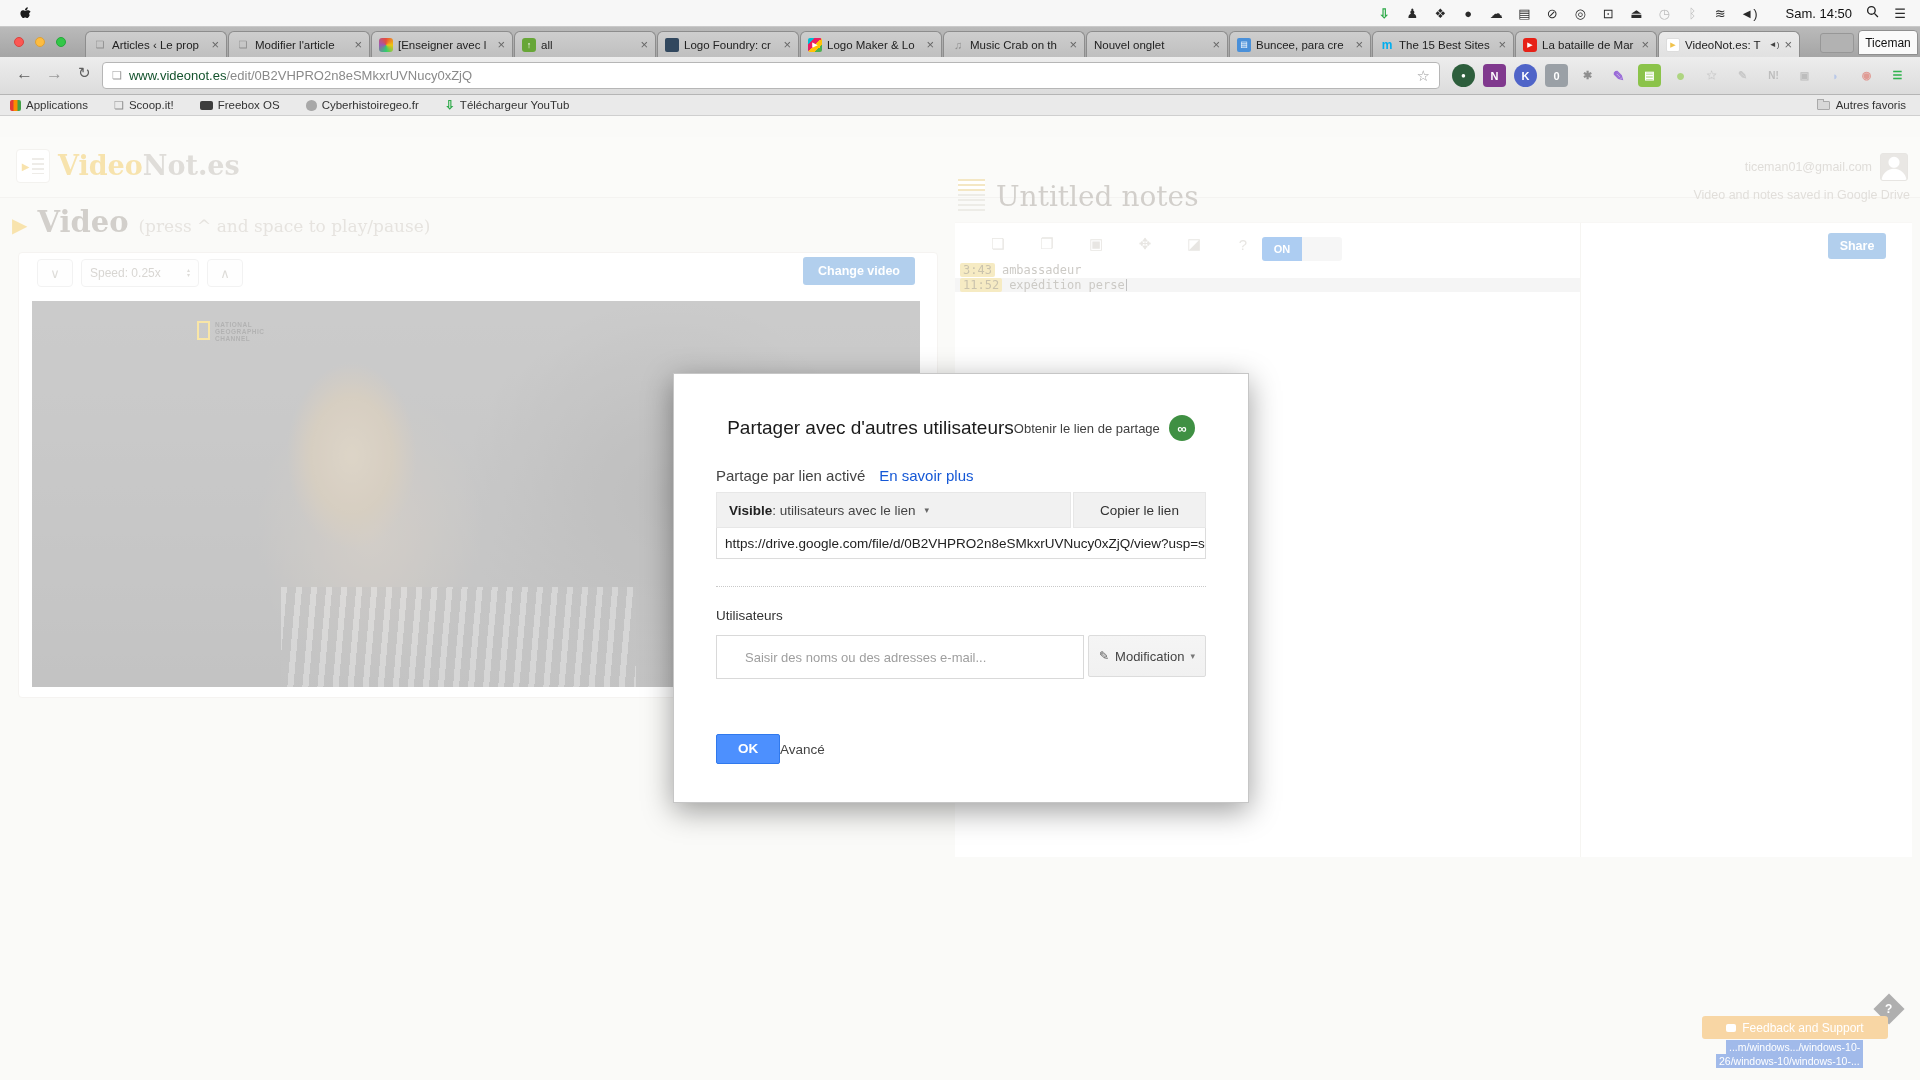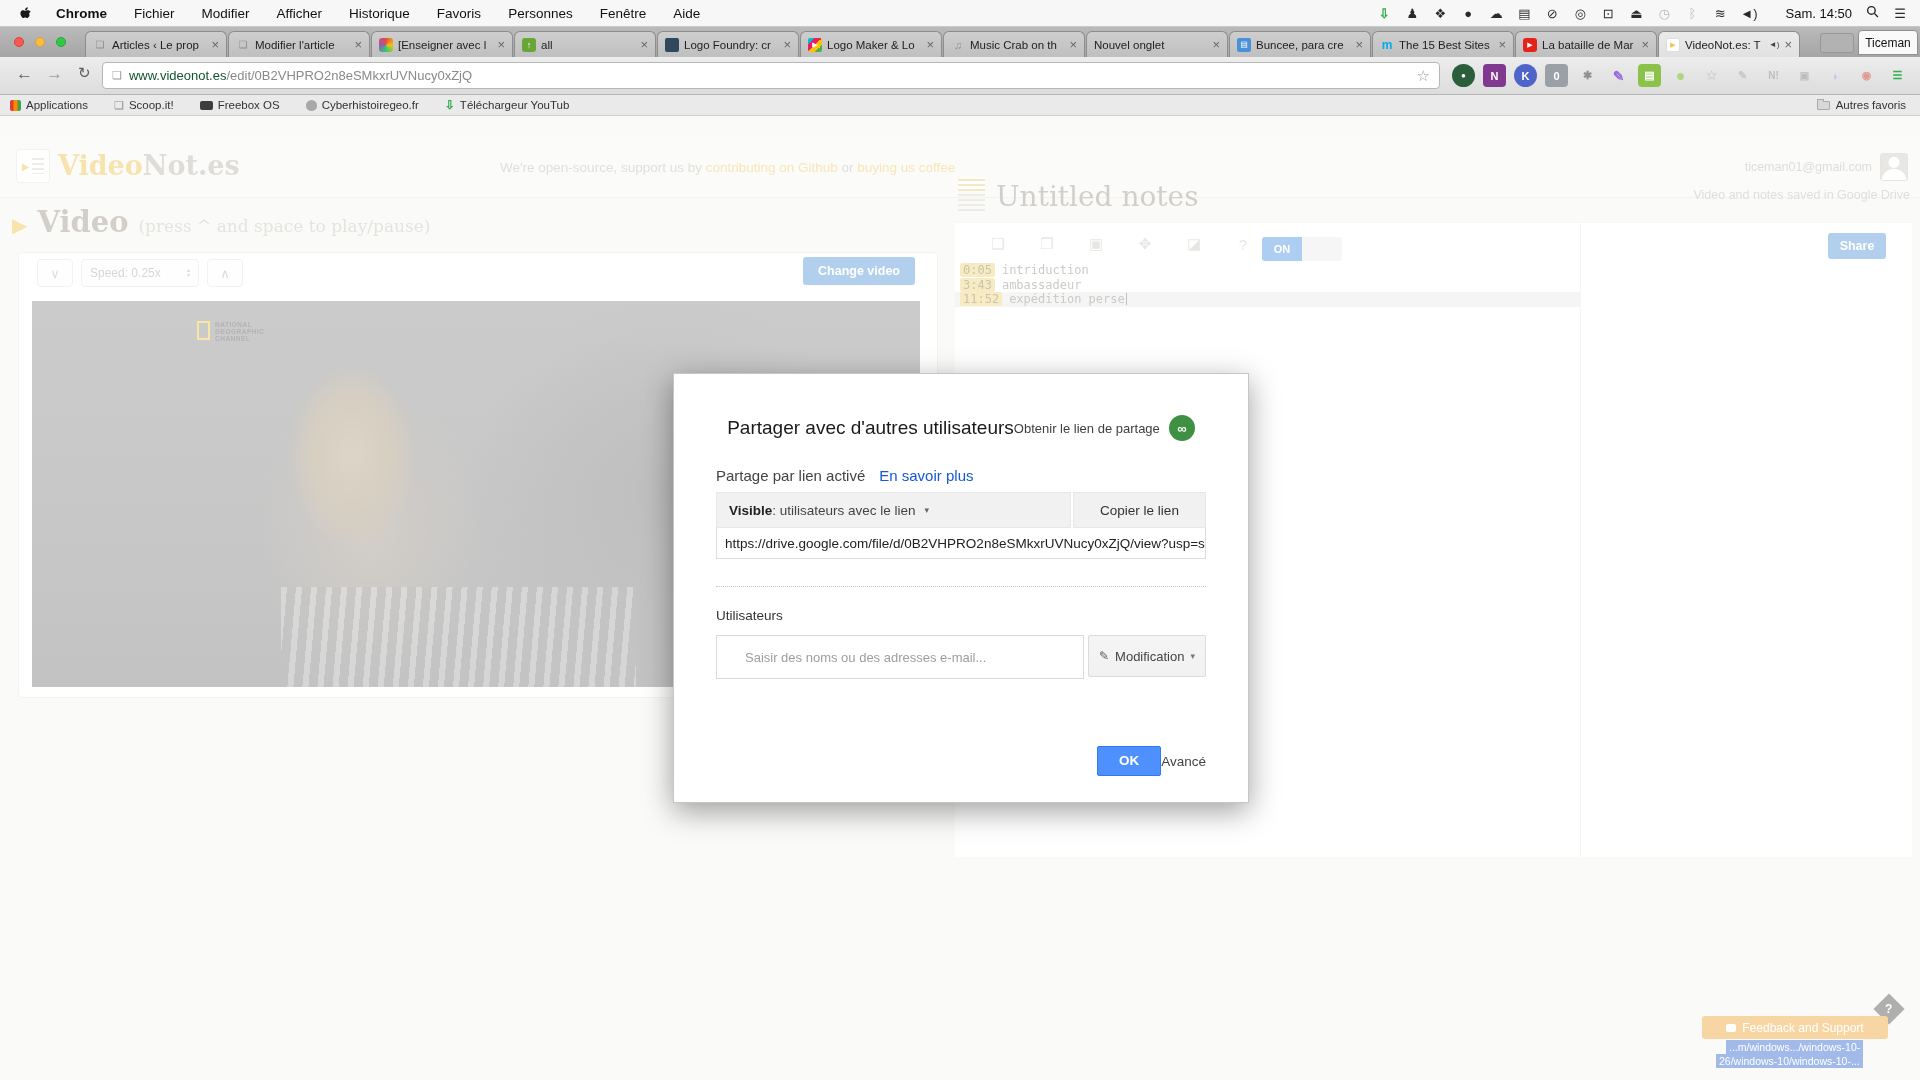--- a/index.html
+++ b/index.html
@@ -189,46 +189,34 @@
   .dotted{margin:27px 42px 0;border-top:1px dotted #c9c9c9}
   .userslabel{margin:21px 42px 0;font-size:13.5px;color:#333}
   .inviterow{display:flex;gap:4px;margin:12px 42px 0}
   .inviteinput{width:368px;height:44px;border:1px solid #d9d9d9;padding:0 28px;font-size:13px;
                font-family:"Liberation Sans",sans-serif;color:#222;outline:none}
   .inviteinput::placeholder{color:#9e9e9e}
   .permbtn{width:118px;height:42px;background:linear-gradient(#f5f5f5,#f1f1f1);border:1px solid #dcdcdc;border-radius:2px;
            display:flex;align-items:center;justify-content:center;gap:6px;font-size:13px;color:#444}
   .pencil{color:#555;font-size:12px}
   .permcaret{font-size:9px;color:#777}
-  .m-footer{position:absolute;left:42px;right:42px;bottom:26px;display:flex;justify-content:flex-end;align-items:center}
+  .m-footer{position:absolute;left:42px;right:42px;bottom:38px;display:flex;justify-content:flex-start;align-items:center}
   .okbtn{width:64px;height:30px;background:#4d90fe;border:1px solid #3079ed;border-radius:2px;color:#fff;
          font-weight:bold;font-size:13.5px;text-align:center;line-height:28px}
   .advlink{font-size:13.5px;color:#444}
 </style>
 </head>
 <body>
 
 <div class="menubar">
   <span class="apple">
     <svg width="14" height="16" viewBox="0 0 160 190">
         <path fill="#1a1a1a" d="M128 100c0-30 24-41 25-42-13-19-34-22-41-22-18-2-34 10-43 10S46 36 31 36C11 36-8 52-8 83c0 19 7 39 16 52 8 11 17 24 29 24 12-1 16-8 31-8s18 8 31 8 21-12 29-24c9-13 13-26 13-27-1 0-13-5-13-8zM97 22c8-10 13-23 12-36-11 1-25 8-33 17-7 8-14 21-12 34 13 1 25-6 33-15z" transform="translate(8,36) scale(0.75)"></path>
       </svg>
   </span>
-  <div class="menus">
-
-  <span class="menu" data-bold="true">Chrome</span>
-      <span class="menu">Fichier</span>
-      <span class="menu">Modifier</span>
-      <span class="menu">Afficher</span>
-      <span class="menu">Historique</span>
-      <span class="menu">Favoris</span>
-      <span class="menu">Personnes</span>
-      <span class="menu">Fenêtre</span>
-      <span class="menu">Aide</span>
-    </div>
   <div class="status">
     <div class="status" style="gap:12px">
 
     <span class="sicon" data-ic="download-menubar-icon">⇩</span>
         <span class="sicon" data-ic="gatekeeper-icon">♟</span>
         <span class="sicon" data-ic="dropbox-icon">❖</span>
         <span class="sicon" data-ic="drop-icon">●</span>
         <span class="sicon" data-ic="cloud-icon">☁</span>
         <span class="sicon" data-ic="screenshare-icon">▤</span>
         <span class="sicon" data-ic="muted-speaker-icon">⊘</span>
@@ -414,23 +402,20 @@
 <div class="pagearea">
 
   <div class="siteheader">
     <div class="logoicon">
       <span class="play">▶</span>
         <span class="lines"></span>
     </div>
     <div class="logotext">
       <span class="logo-gold">Video</span><span class="logo-grey">Not.es</span>
     </div>
-    <div class="supportmsg">
-      <span>We're open-source, support us by </span><span class="goldlink">contributing on Github</span><span> or </span><span class="goldlink">buying us coffee</span>
-    </div>
     <div class="account">
       <span class="email">ticeman01@gmail.com</span>
       <span class="avatar"></span>
     </div>
   </div>
 
   <div class="vheading">
     <span class="vplay">▶</span>
     <span class="vtitle">Video</span>
     <span class="vhint">(press ^ and space to play/pause)</span>
@@ -476,25 +461,20 @@
         <span class="ntool">◪</span>
         <span class="ntool">?</span>
       </div>
     <div class="ontoggle">
       <span class="on-left">ON</span>
       <span class="on-right"></span>
     </div>
     <div class="sharebtn">Share</div>
     <div class="notelines">
 
-        <div class="nline" data-current="false">
-          <span class="tchip">0:05</span>
-          <span class="ntext">intriduction</span>
-
-        </div>
 
         <div class="nline" data-current="false">
           <span class="tchip">3:43</span>
           <span class="ntext">ambassadeur</span>
 
         </div>
 
         <div class="nline" data-current="true">
           <span class="tchip">11:52</span>
           <span class="ntext">expédition perse</span>

